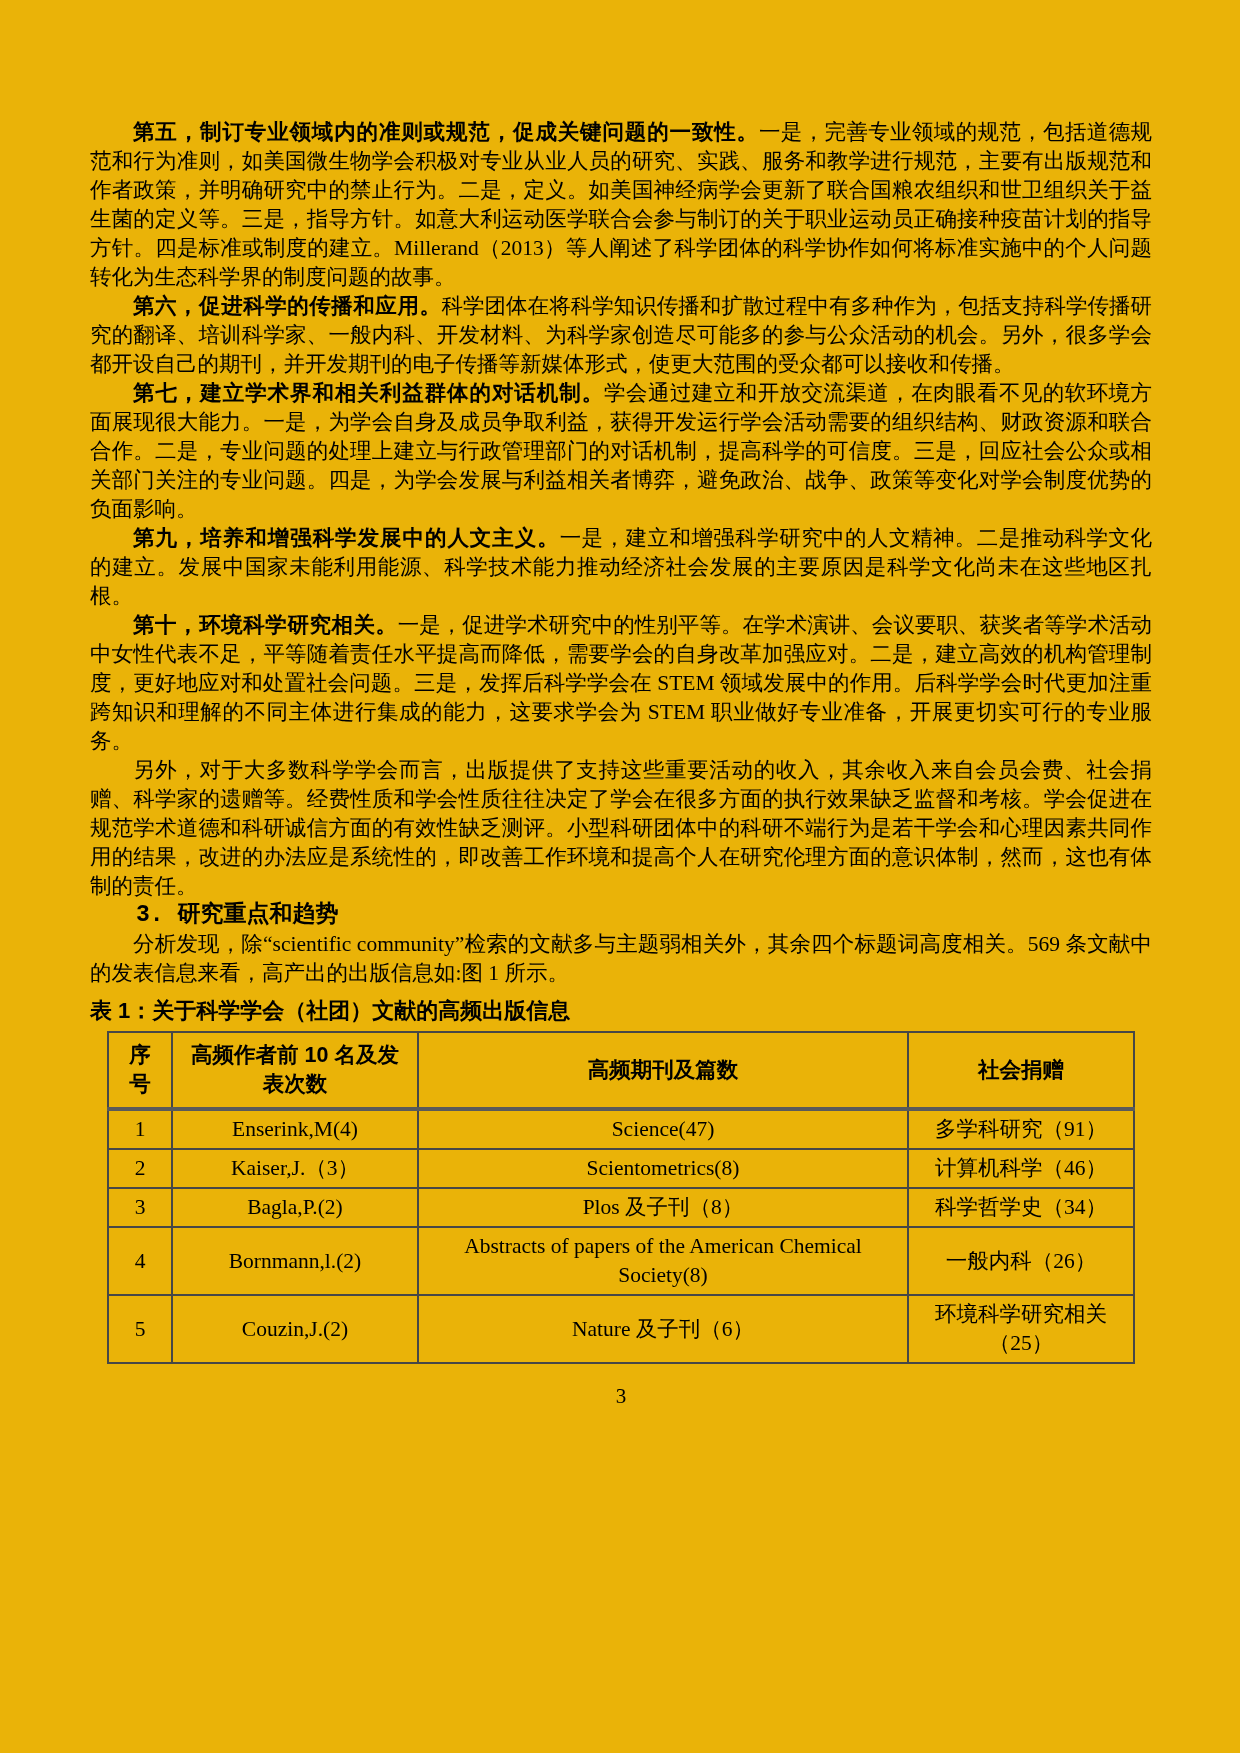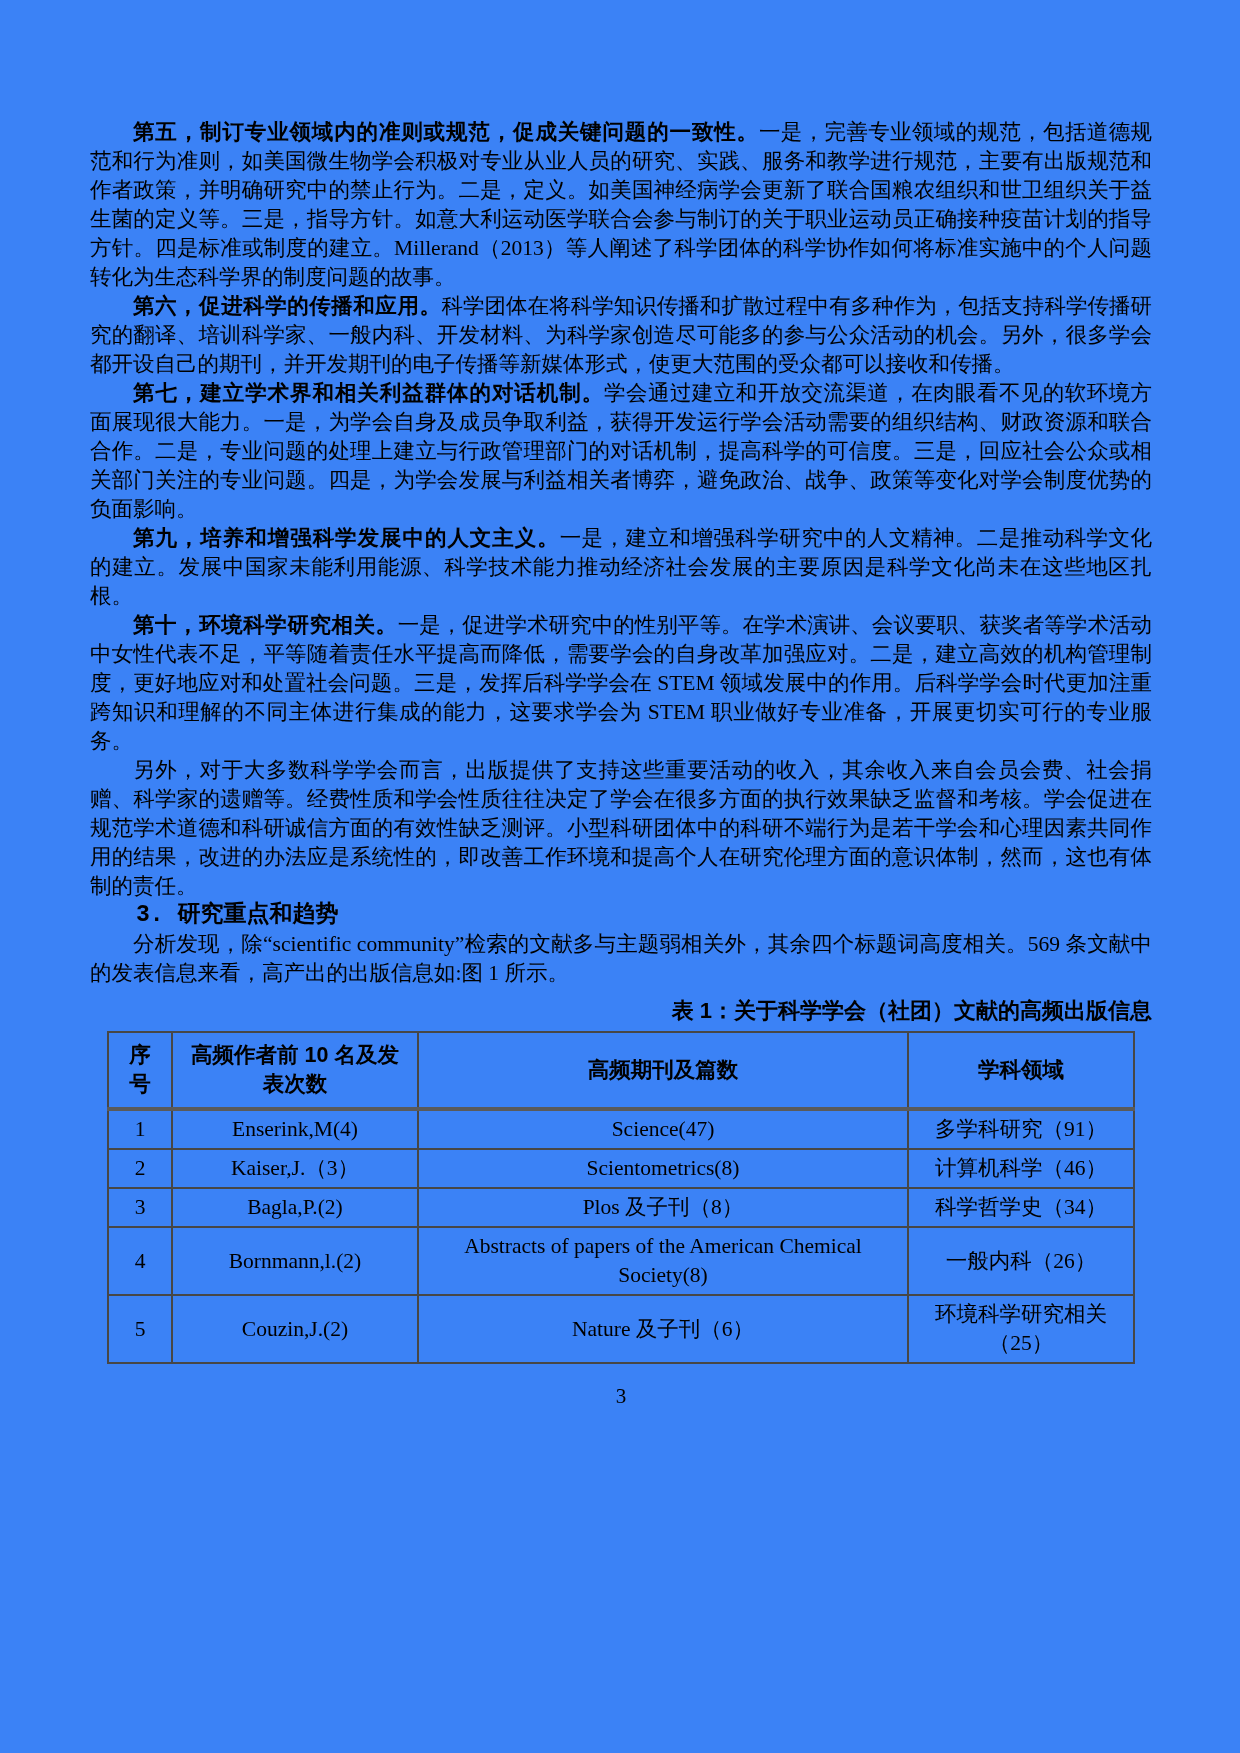--- a/index.html
+++ b/index.html
@@ -1,21 +1,21 @@
 <!DOCTYPE html>
 <html><head>
 <meta charset="utf-8">
 <style>
   html, body { margin: 0; padding: 0; background: #ffffff; }
   .page {
     position: relative;
     width: 1240px;
     height: 1753px;
     margin: 0 auto;
-    background: #3b82f6;
+    background: #eab308;
     color: #000000;
     font-family: "Liberation Serif", "DejaVu Serif", serif;
     overflow: hidden;
   }
   .content { padding: 118px 88px 0 90px; }
   .para {
     margin: 0;
     font-size: 21.5px;
     line-height: 29px;
     text-align: justify;
@@ -33,21 +33,21 @@
     font-weight: 700;
     font-family: Liberation Mono, monospace;
     text-indent: 2em;
   }
   .table-caption {
     margin: 8px 0 6px 0;
     font-size: 22px;
     line-height: 29px;
     font-weight: 700;
     font-family: "Liberation Sans", "DejaVu Sans", sans-serif;
-    text-align: right;
+    text-align: left;
     text-indent: 0;
   }
   table.pub-table {
     width: 1026px;
     margin: 0 auto;
     border-collapse: collapse;
     font-size: 21.5px;
     table-layout: fixed;
     padding-left: 32px;
   }
@@ -104,21 +104,21 @@
         <col style="width:64px">
         <col style="width:246px">
         <col style="width:490px">
         <col style="width:226px">
       </colgroup>
       <thead>
         <tr>
           <th class="col-seq">序号</th>
           <th>高频作者前 10 名及发表次数</th>
           <th>高频期刊及篇数</th>
-          <th>学科领域</th>
+          <th>社会捐赠</th>
         </tr>
       </thead>
       <tbody>
         <tr>
           <td class="col-seq">1</td>
           <td>Enserink,M(4)</td>
           <td>Science(47)</td>
           <td>多学科研究（91）</td>
         </tr>
         <tr>

